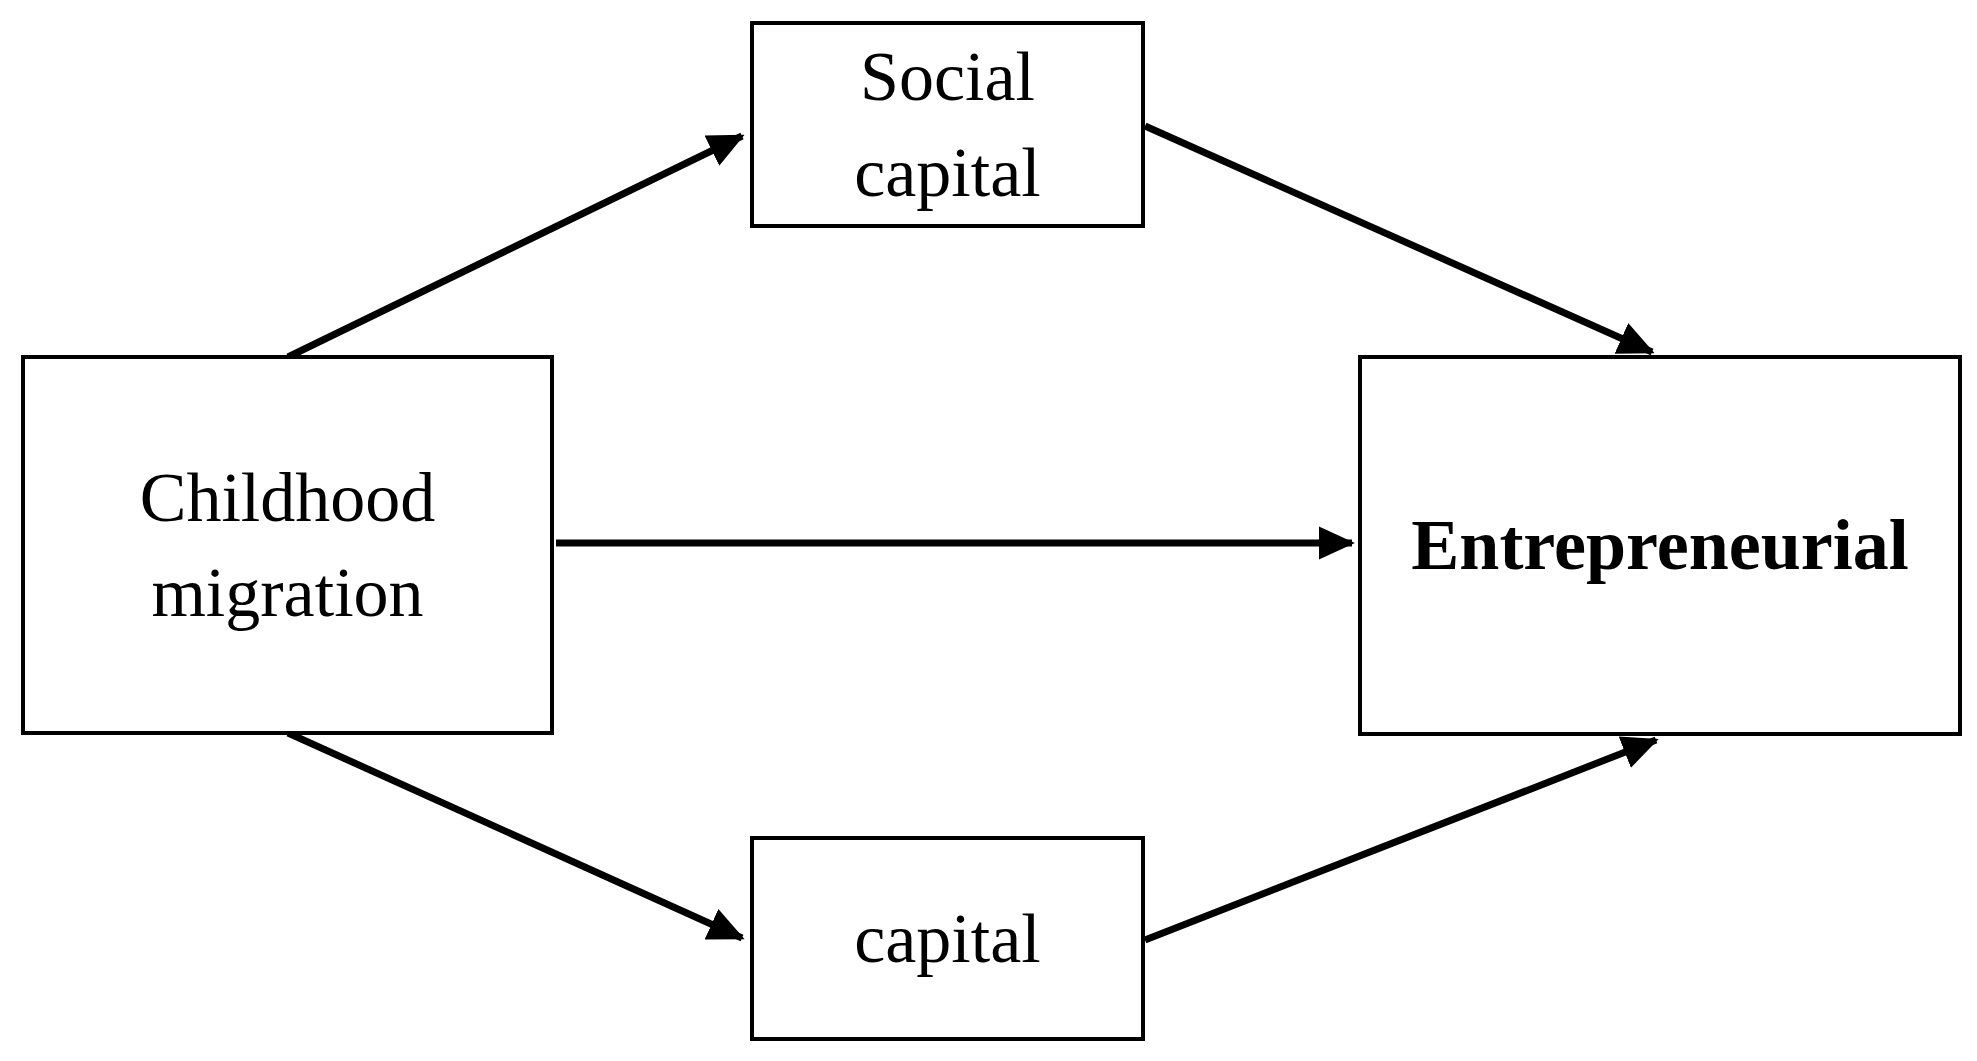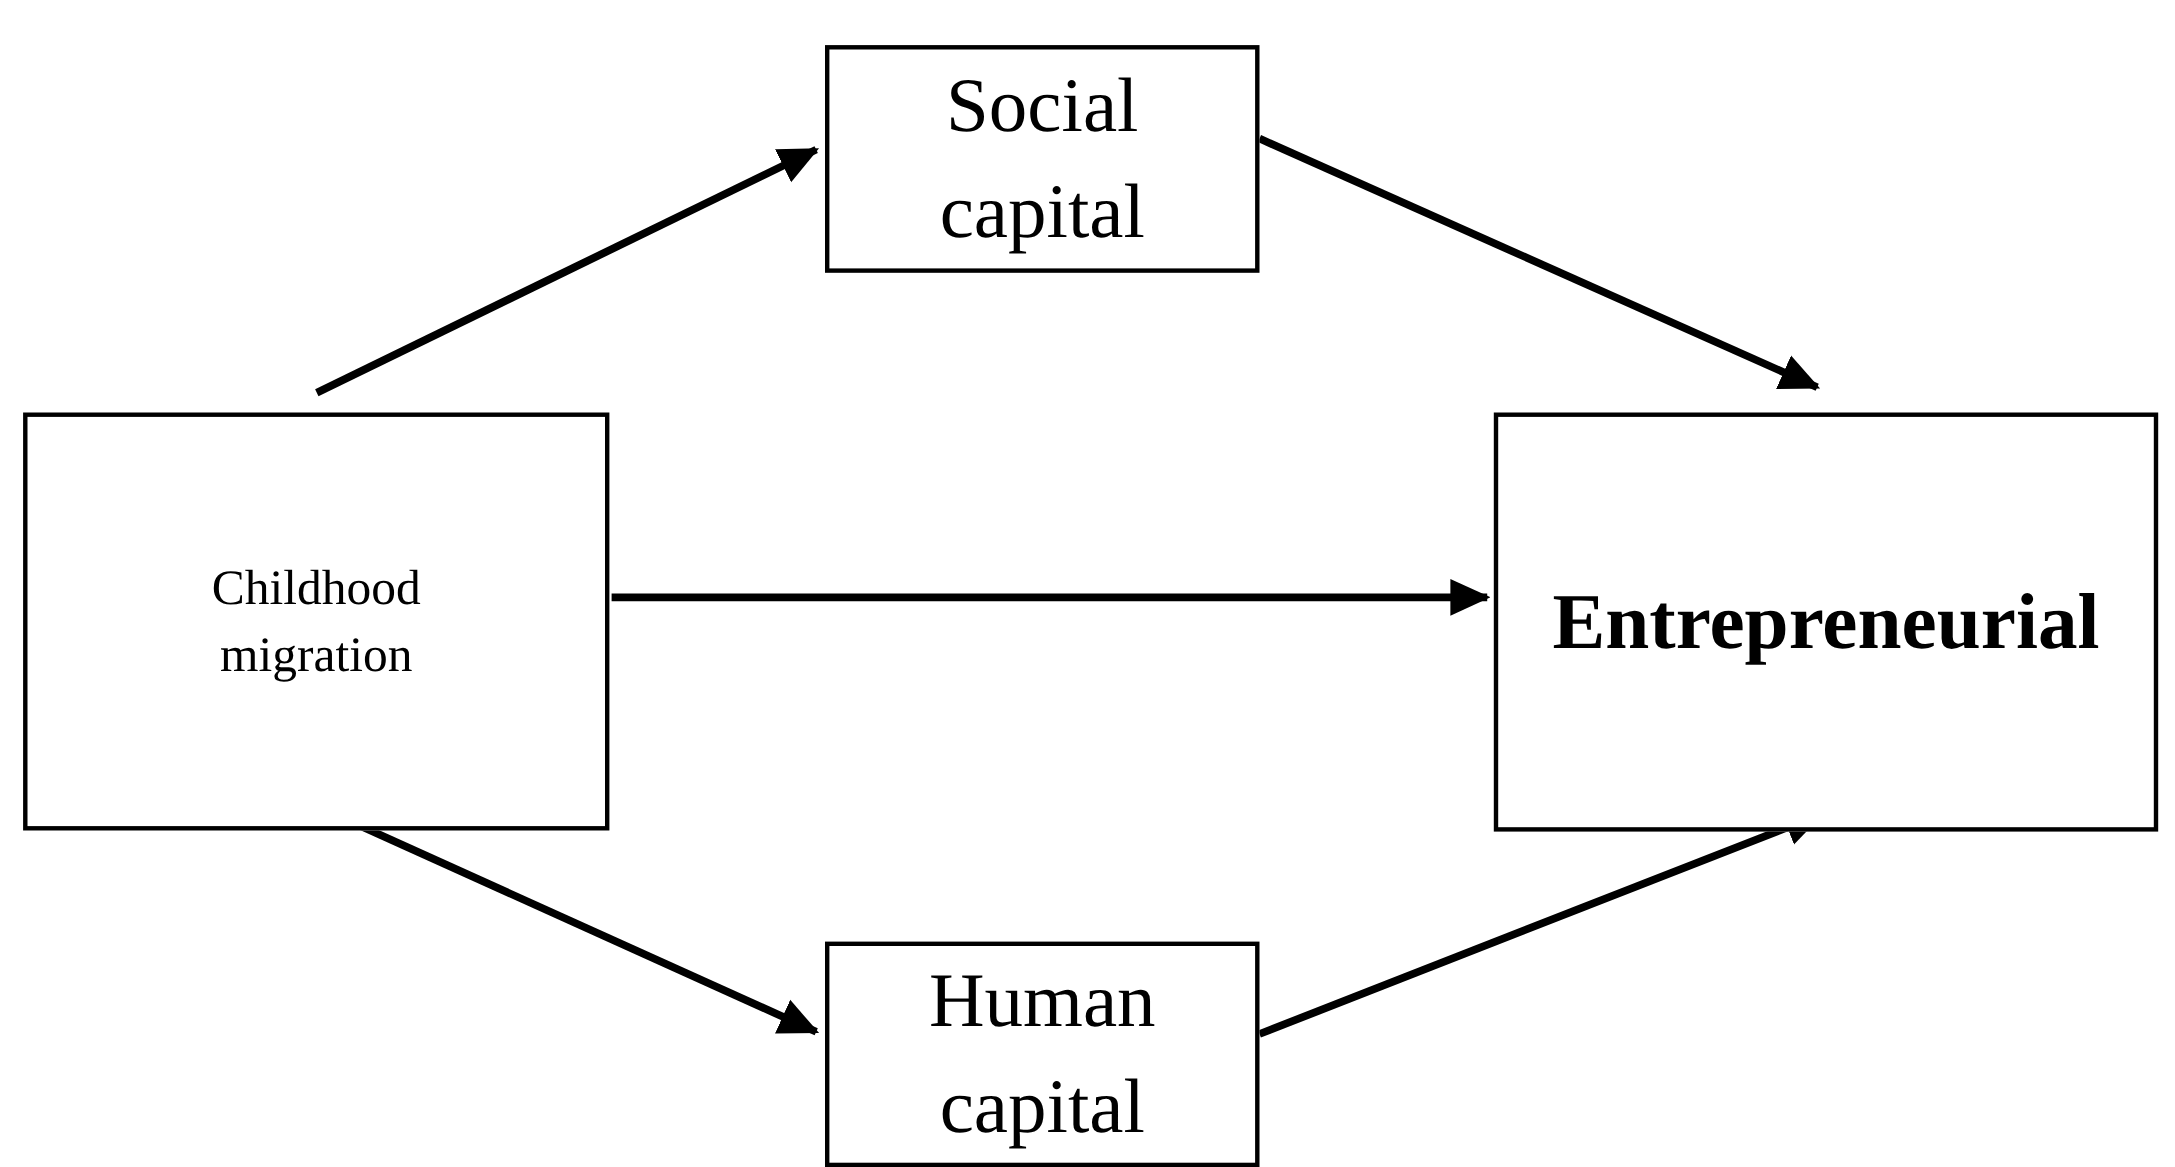--- a/index.html
+++ b/index.html
@@ -29,29 +29,28 @@
     background: #ffffff;
     border: 4px solid #000000;
     display: flex;
     flex-direction: column;
     align-items: center;
     justify-content: center;
     color: #000000;
     text-align: center;
     line-height: 1.36;
     z-index: 2;
-    margin-top: 20px;
   }
   .node .line {
     display: block;
     white-space: nowrap;
   }
   #node-childhood {
     left: 21px;  top: 355px;  width: 533px;  height: 380px;
-    font-size: 45px;
+    font-size: 70px;
   }
   #node-social {
     left: 750px; top: 21px;   width: 395px; height: 207px;
     font-size: 70px;
   }
   #node-human {
     left: 750px; top: 836px;  width: 395px; height: 205px;
     font-size: 70px;
   }
   #node-entrepreneurial {
@@ -87,21 +86,20 @@
     <span class="line">Childhood</span>
     <span class="line">migration</span>
   </div>
 
   <div class="node" id="node-social">
     <span class="line">Social</span>
     <span class="line">capital</span>
   </div>
 
   <div class="node" id="node-human">
-    <span class="line">Human</span>
     <span class="line">capital</span>
   </div>
 
   <div class="node" id="node-entrepreneurial">
     <span class="line">Entrepreneurial</span>
   </div>
 
 </div>
 
 </body></html>

